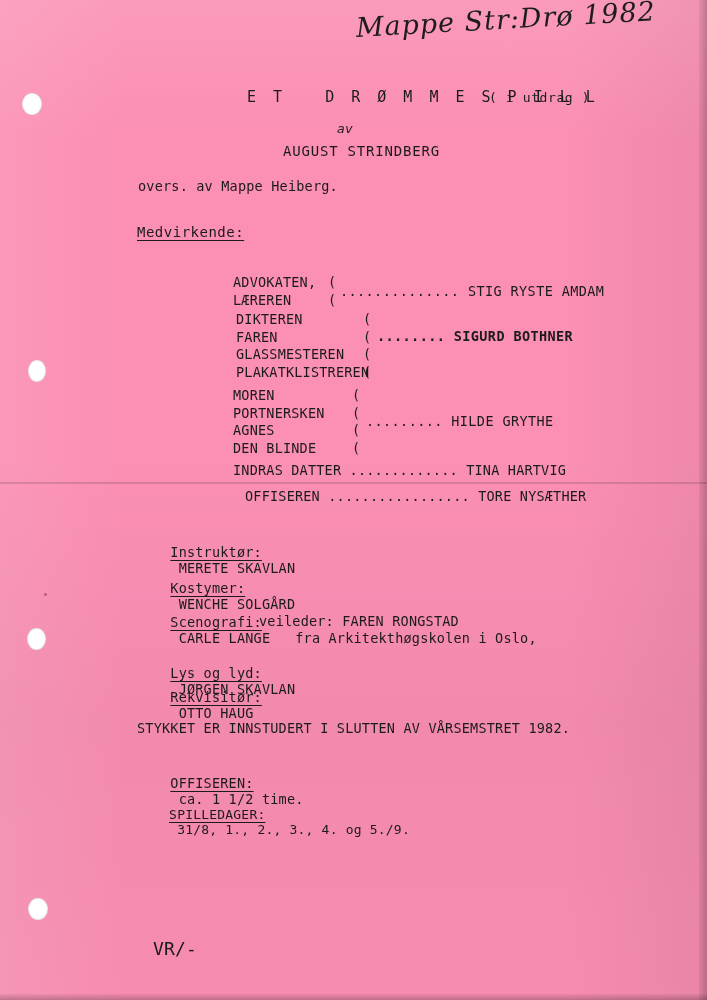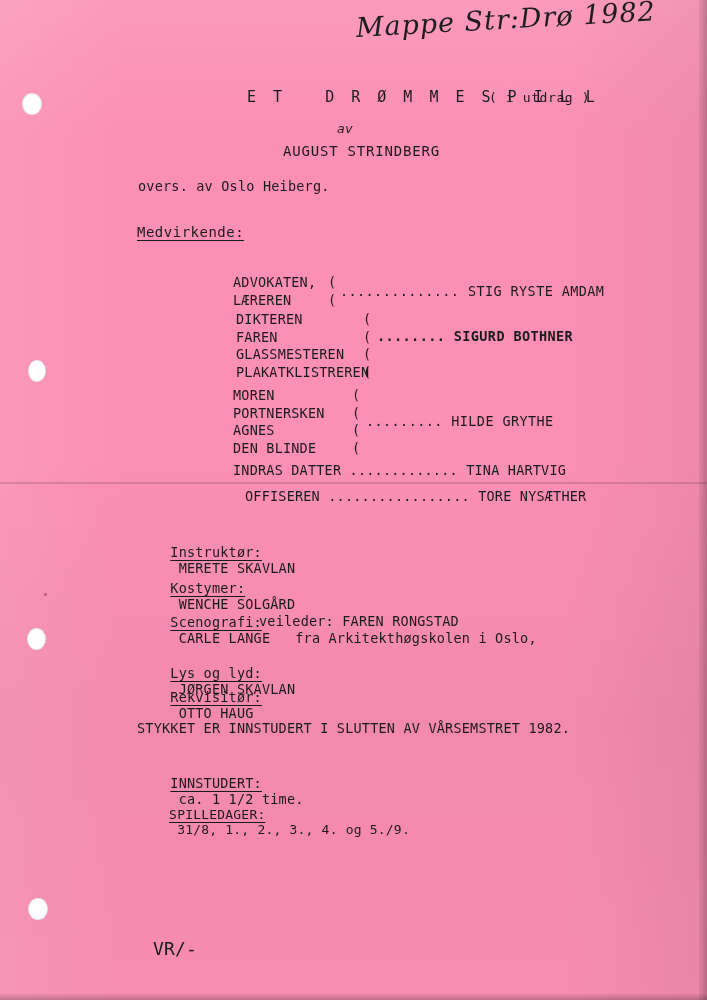--- a/index.html
+++ b/index.html
@@ -191,21 +191,21 @@
   <div class="speck s1"></div>
   <div class="fold-line"></div>
 
   <div class="handwriting">Mappe Str:Drø 1982</div>
 
   <div class="ink title-main">E T   D R Ø M M E S P I L L</div>
   <div class="ink title-paren">( i utdrag )</div>
   <div class="ink title-av">av</div>
   <div class="ink title-author">AUGUST STRINDBERG</div>
 
-  <div class="ink translator">overs. av Oslo Heiberg.</div>
+  <div class="ink translator">overs. av Mappe Heiberg.</div>
 
   <div class="ink sec-cast-label u-label">Medvirkende:</div>
 
   <div class="ink role-col g1-roles">ADVOKATEN,
 LÆREREN</div>
   <div class="ink paren-col g1-parens">(
 (</div>
   <div class="ink actor-line g1-actor">.............. STIG RYSTE AMDAM</div>
 
   <div class="ink role-col g2-roles">DIKTEREN
@@ -253,21 +253,21 @@
   </div>
 
   <div class="ink credit c-rekv">
     <span class="lbl">Rekvisitør:</span>
     <span> </span><span>OTTO HAUG</span>
   </div>
 
   <div class="ink note-rehearsal">STYKKET ER INNSTUDERT I SLUTTEN AV VÅRSEMSTRET 1982.</div>
 
   <div class="ink note-playtime">
-    <span class="u-label">INNSTUDERT:</span>
+    <span class="u-label">OFFISEREN:</span>
     <span> </span><span>ca. 1 1/2 time.</span>
   </div>
 
   <div class="ink note-dates">
     <span class="u-label">SPILLEDAGER:</span>
     <span> </span><span>31/8, 1., 2., 3., 4. og 5./9.</span>
   </div>
 
   <div class="ink footer-vr">VR/-</div>
 

